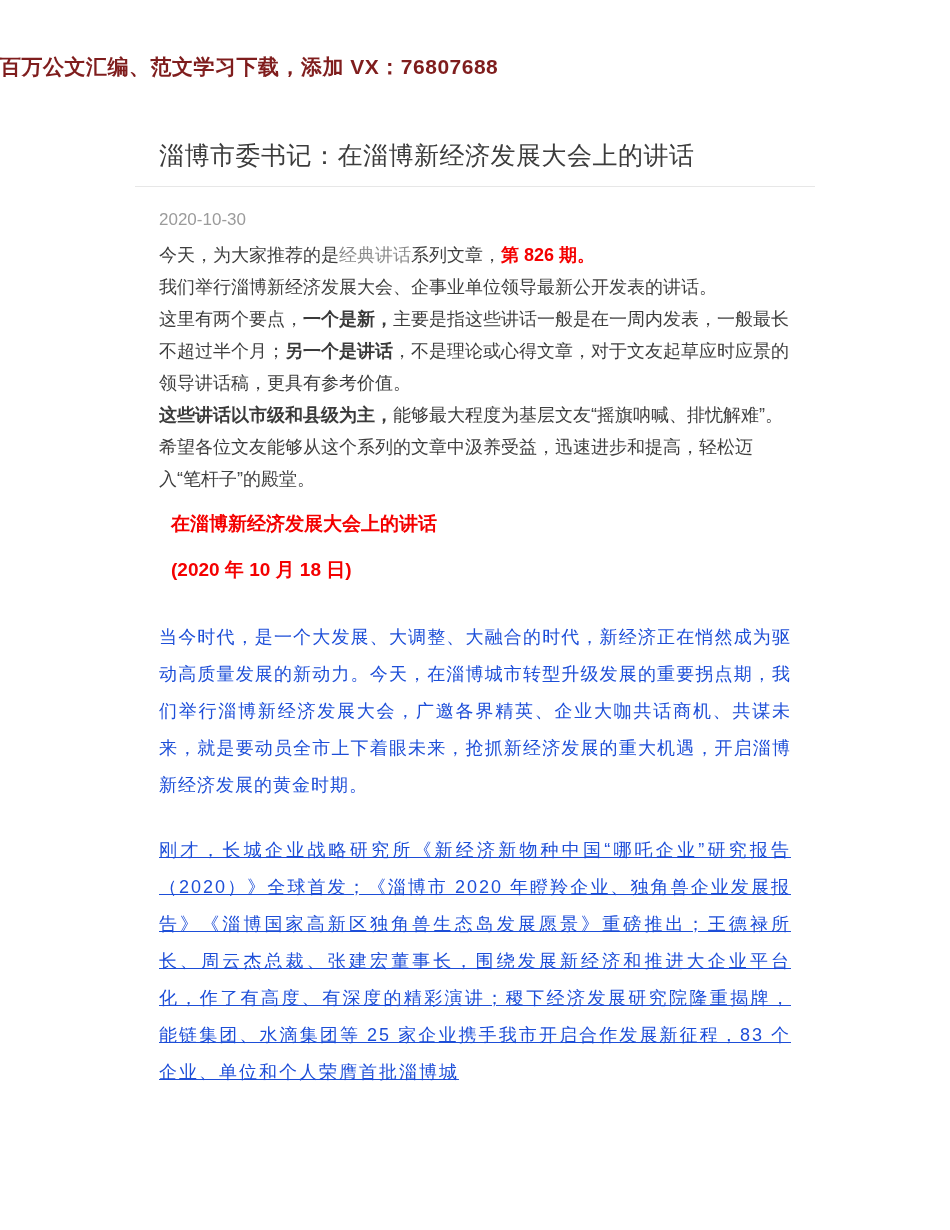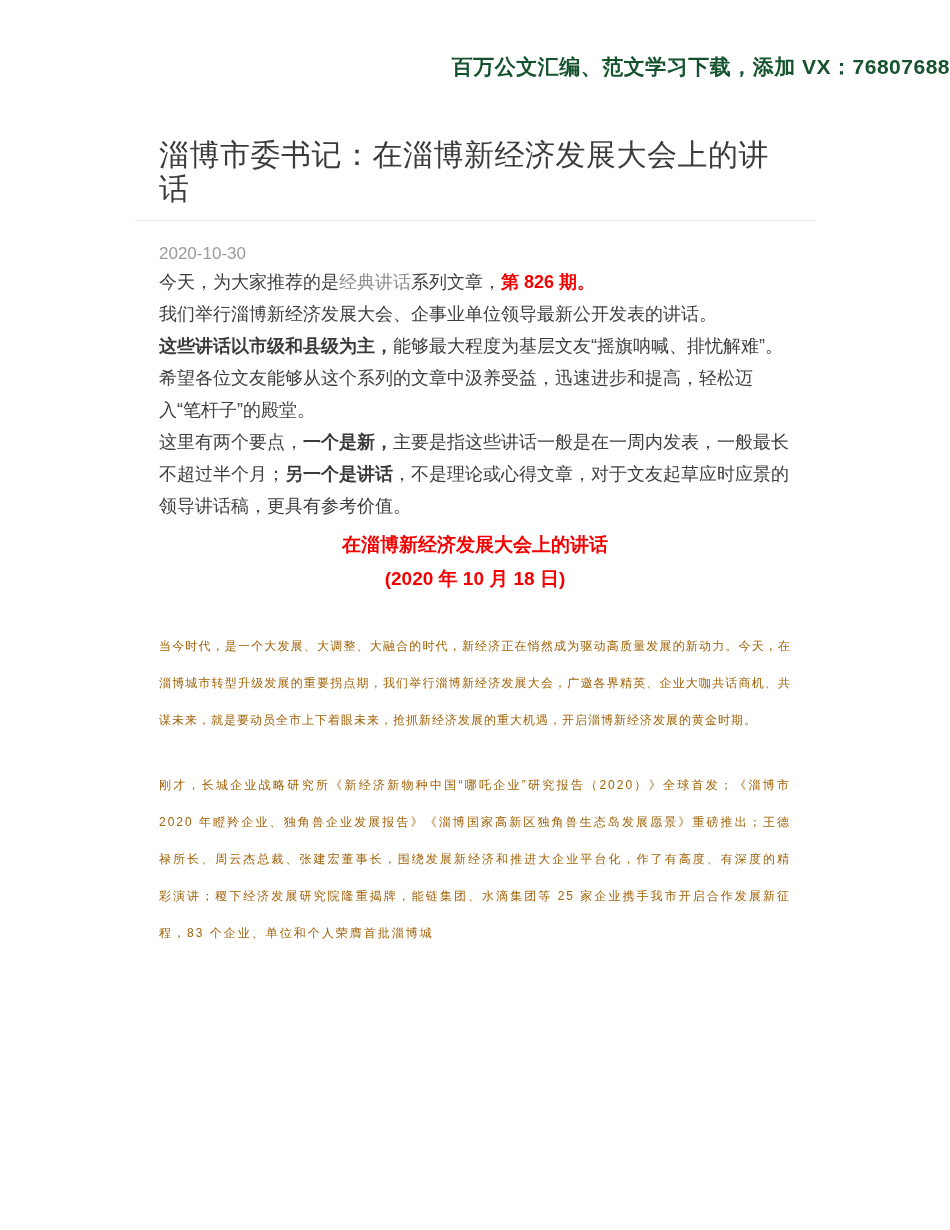--- a/index.html
+++ b/index.html
@@ -10,35 +10,35 @@
   body {
     width: 950px;
     height: 1230px;
     overflow: hidden;
     font-family: "Liberation Sans", "DejaVu Sans", sans-serif;
     color: #3e3e3e;
     -webkit-font-smoothing: antialiased;
   }
   .banner {
     padding-top: 54px;
-    text-align: right;
+    text-align: left;
     font-size: 21px;
     font-weight: bold;
-    color: #14532d;
+    color: #7f1d1d;
     letter-spacing: 0.5px;
     line-height: 26px;
   }
   .article {
     width: 680px;
     margin: 58px auto 0 auto;
   }
   .title {
     margin: 0;
     padding: 0 24px;
-    font-size: 30px;
+    font-size: 25px;
     font-weight: 400;
     color: #3c3c3c;
     line-height: 34px;
     letter-spacing: 0.5px;
   }
   .divider {
     border: none;
     border-top: 1px solid #e7e7e7;
     margin: 14px 0 0 0;
     height: 0;
@@ -46,20 +46,21 @@
   .inner {
     padding: 0 24px;
   }
   .date {
     margin-top: 21px;
     font-size: 17px;
     line-height: 24px;
     color: #9b9b9b;
   }
   .intro {
+    margin-top: 7px;
   }
   .intro p {
     margin: 0;
     font-size: 18px;
     line-height: 32px;
     color: #3e3e3e;
   }
   .kw {
     font-family: "Liberation Serif", "DejaVu Serif", serif;
     color: #8b8b8b;
@@ -69,40 +70,41 @@
     color: #3a3a3a;
   }
   .rb {
     font-weight: bold;
     color: #f40000;
   }
   .speech-heading {
     margin-top: 6px;
   }
   .speech-heading p {
-    margin: 0;
-    text-align: center;
+    margin: 12px;
+    text-align: left;
     font-size: 19px;
     line-height: 34px;
     font-weight: bold;
     color: #f40000;
   }
   .speech p {
-    font-size: 12px;
-    color: #a16207;
+    font-size: 18px;
+    color: #1d4ed8;
     line-height: 37px;
     text-align: justify;
   }
   .speech .sp1 {
     margin: 32px 0 0 0;
     letter-spacing: 1px;
   }
   .speech .sp2 {
     margin: 28px 0 0 0;
     letter-spacing: 2px;
+    text-decoration: underline;
   }
 </style>
 </head>
 <body>
 
 <div class="banner">
   <span>百万公文汇编、范文学习下载，添加 VX：76807688</span>
 </div>
 
 <div class="article">
@@ -111,22 +113,22 @@
 
   <hr class="divider">
 
   <div class="inner">
 
     <div class="date">2020-10-30</div>
 
     <div class="intro">
       <p><span>今天，为大家推荐的是</span><span class="kw">经典讲话</span><span>系列文章，</span><span class="rb">第 826 期。</span></p>
       <p><span>我们举行淄博新经济发展大会、企事业单位领导最新公开发表的讲话。</span></p>
+      <p><span>这里有两个要点，</span><span class="b">一个是新，</span><span>主要是指这些讲话一般是在一周内发表，一般最长不超过半个月；</span><span class="b">另一个是讲话</span><span>，不是理论或心得文章，对于文友起草应时应景的领导讲话稿，更具有参考价值。</span></p>
       <p><span class="b">这些讲话以市级和县级为主，</span><span>能够最大程度为基层文友“摇旗呐喊、排忧解难”。希望各位文友能够从这个系列的文章中汲养受益，迅速进步和提高，轻松迈入“笔杆子”的殿堂。</span></p>
-      <p><span>这里有两个要点，</span><span class="b">一个是新，</span><span>主要是指这些讲话一般是在一周内发表，一般最长不超过半个月；</span><span class="b">另一个是讲话</span><span>，不是理论或心得文章，对于文友起草应时应景的领导讲话稿，更具有参考价值。</span></p>
     </div>
 
     <div class="speech-heading">
       <p>在淄博新经济发展大会上的讲话</p>
       <p>(2020 年 10 月 18 日)</p>
     </div>
 
     <div class="speech">
       <p class="sp1">当今时代，是一个大发展、大调整、大融合的时代，新经济正在悄然成为驱动高质量发展的新动力。今天，在淄博城市转型升级发展的重要拐点期，我们举行淄博新经济发展大会，广邀各界精英、企业大咖共话商机、共谋未来，就是要动员全市上下着眼未来，抢抓新经济发展的重大机遇，开启淄博新经济发展的黄金时期。</p>
       <p class="sp2">刚才，长城企业战略研究所《新经济新物种中国“哪吒企业”研究报告（2020）》全球首发；《淄博市 2020 年瞪羚企业、独角兽企业发展报告》《淄博国家高新区独角兽生态岛发展愿景》重磅推出；王德禄所长、周云杰总裁、张建宏董事长，围绕发展新经济和推进大企业平台化，作了有高度、有深度的精彩演讲；稷下经济发展研究院隆重揭牌，能链集团、水滴集团等 25 家企业携手我市开启合作发展新征程，83 个企业、单位和个人荣膺首批淄博城</p>

